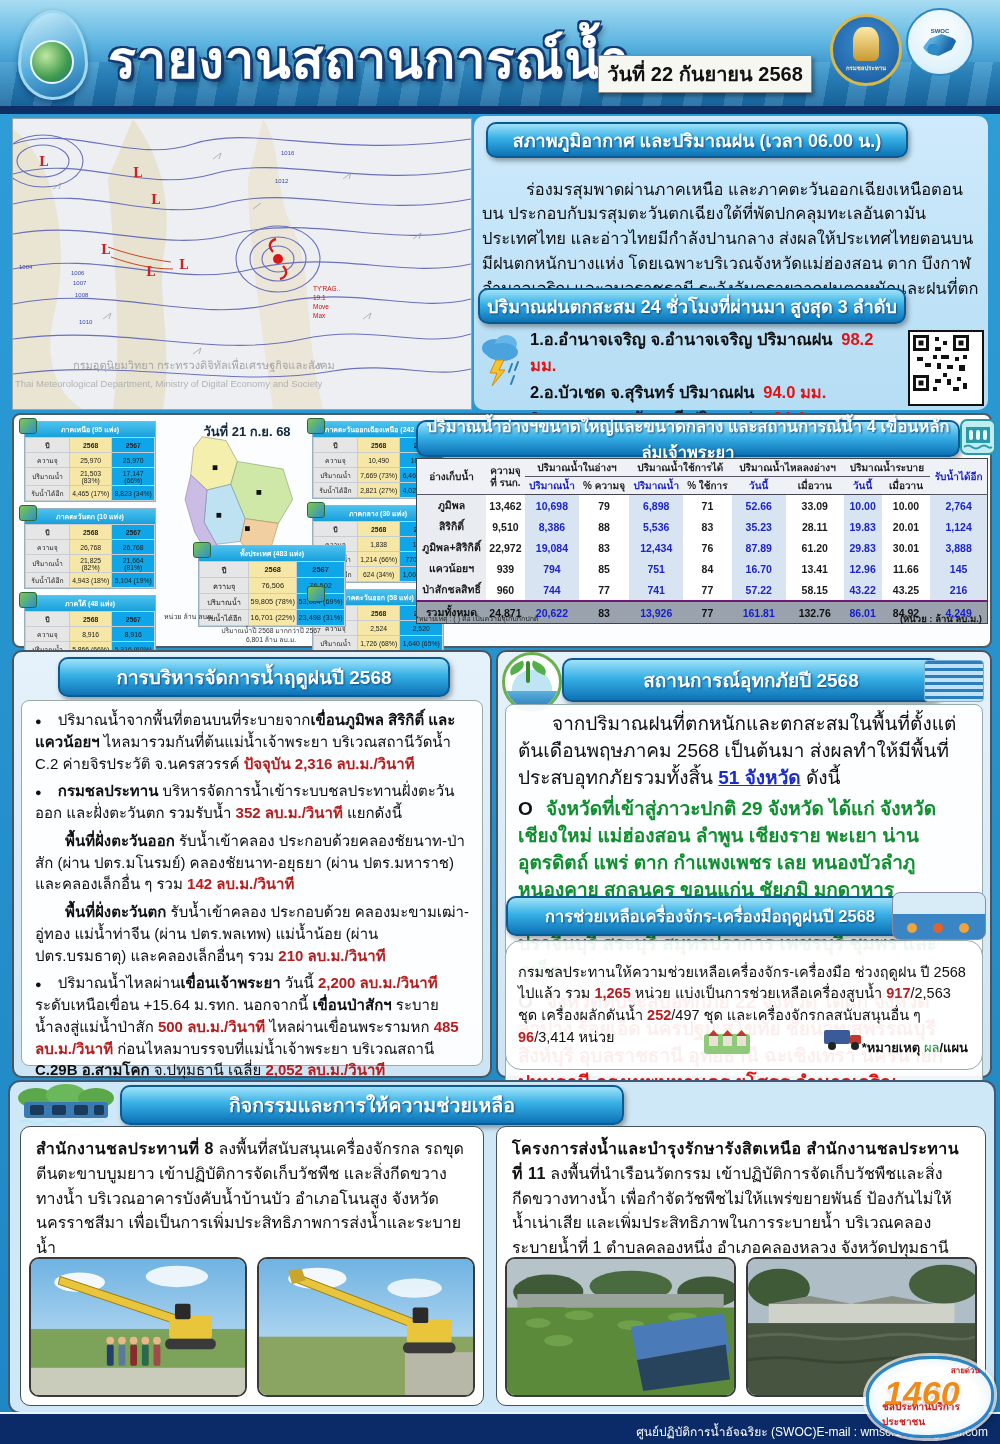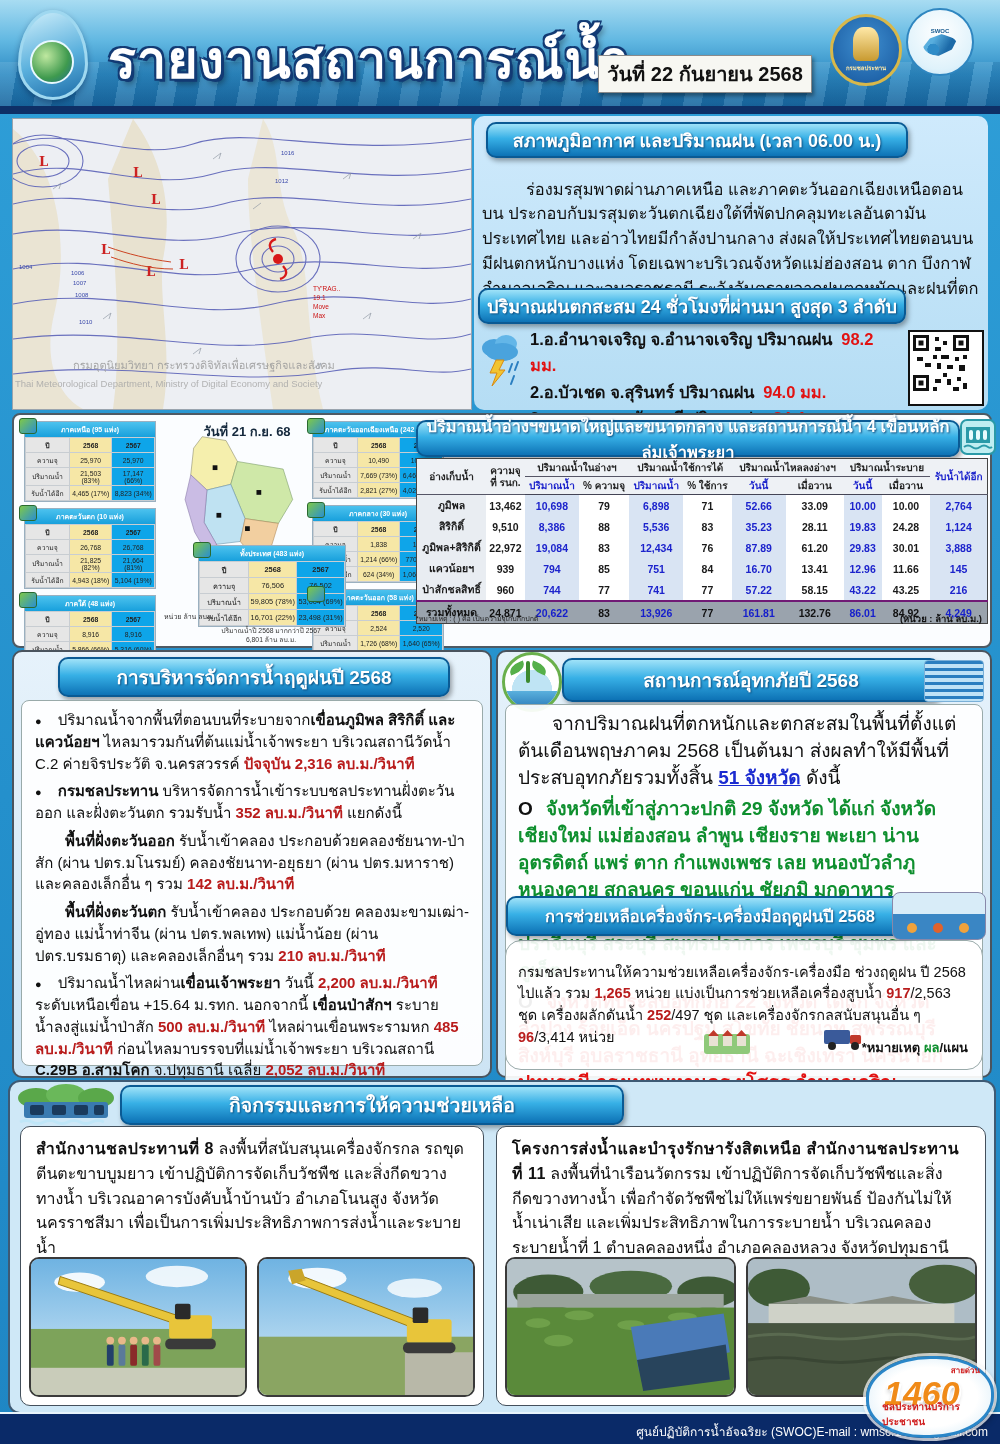--- a/index.html
+++ b/index.html
@@ -138,21 +138,21 @@
        border-radius:50% 45% 50% 45%;border:3px solid #2a86c8;box-shadow:0 0 0 3px rgba(255,255,255,.7),2px 3px 6px rgba(0,0,0,.4);}
   .logo1460 .num{position:absolute;left:18px;top:18px;font-size:34px;font-weight:800;font-style:italic;color:#f08a18;
        text-shadow:2px 2px 0 #fff,-1px -1px 0 #fff,0 3px 4px rgba(0,0,0,.3);}
   .logo1460 .top{position:absolute;right:14px;top:8px;font-size:8px;color:#d02020;font-weight:700;}
   .logo1460 .slogan{position:absolute;left:16px;bottom:9px;font-size:10px;color:#d02020;font-weight:700;}
   
   .b{font-weight:700;}
   .bl{color:#b91c1c;font-weight:700;}
   .blu{color:#1b2bd0;font-weight:700;text-decoration:underline;}
   .g{color:#0e8f2e;font-weight:600;}
-  .gb{color:#0e8f2e;font-weight:700;}
+  .gb{color:#0e8f2e;font-weight:400;}
   .rb{color:#e21212;font-weight:700;}
   .rd{color:#e21212;font-weight:700;}
   .bu{font-size:11px;padding-right:12px;}
   .o{font-weight:700;padding-right:8px;}
 </style>
 </head>
 <body>
 
 <div class="page">
 
@@ -594,21 +594,21 @@
           <tr>
           <td>สิริกิติ์</td>
           <td>9,510</td>
             <td>8,386</td>
           <td>88</td>
             <td>5,536</td>
           <td>83</td>
             <td>35.23</td>
           <td>28.11</td>
             <td>19.83</td>
-          <td>24.28</td>
+          <td>20.01</td>
             <td>1,124</td>
         </tr>
           <tr>
           <td>ภูมิพล+สิริกิติ์</td>
           <td>22,972</td>
             <td>19,084</td>
           <td>83</td>
             <td>12,434</td>
           <td>76</td>
             <td>87.89</td>

